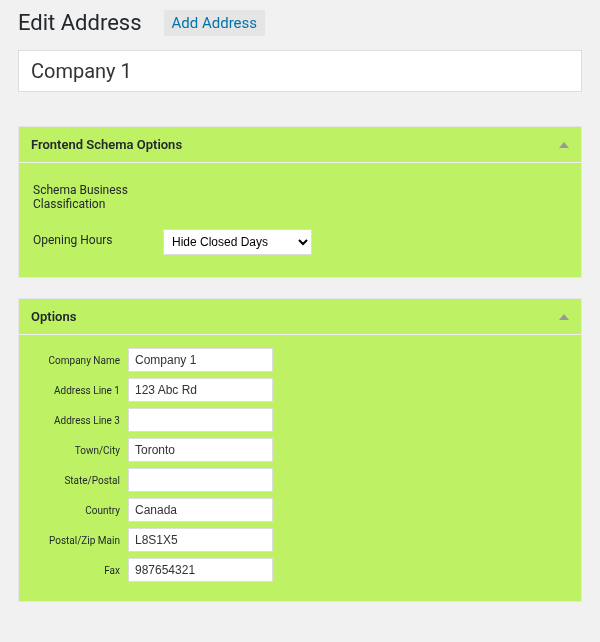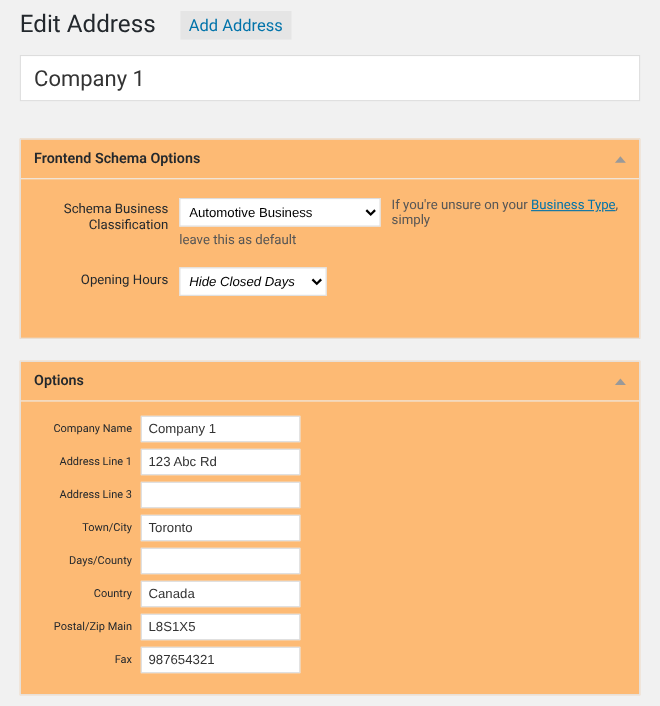--- a/index.html
+++ b/index.html
@@ -36,21 +36,21 @@
   .title-card {
     background: #fff;
     border: 1px solid #ddd;
     padding: 8px 12px;
     font-size: 20px;
     font-weight: 400;
     color: #333;
     margin-bottom: 34px;
   }
   .meta-box {
-    background: #fdba74;
+    background: #bef264;
     border: 1px solid #e5e5e5;
     margin-bottom: 20px;
   }
   .meta-head {
     display: flex;
     justify-content: space-between;
     align-items: center;
     padding: 10px 12px;
     border-bottom: 1px solid #eee;
     font-weight: 600;
@@ -68,37 +68,37 @@
     padding: 16px 14px 18px 14px;
   }
   .schema-row {
     display: flex;
     align-items: flex-start;
     gap: 10px;
     margin-bottom: 18px;
   }
   .schema-label {
     width: 120px;
-    text-align: right;
+    text-align: left;
     font-size: 12px;
     color: #23282d;
     padding-top: 4px;
   }
   .schema-field {
     flex: 1;
   }
   .sel {
     border: 1px solid #ddd;
     background: #fff;
     height: 26px;
     font-size: 12px;
     padding: 2px 4px;
   }
   .sel-wide { width: 210px; }
-  .sel-mid  { width: 134px; font-style: italic; }
+  .sel-mid  { width: 149px; }
   .hint {
     font-size: 12px;
     color: #555;
   }
   .hint a { color: #0073aa; text-decoration: underline; }
   .hint-below {
     display: block;
     margin-top: 4px;
     color: #555;
     font-size: 12px;
@@ -140,33 +140,22 @@
   <div class="title-card">Company 1</div>
 
   <div class="meta-box">
     <div class="meta-head">
       <span>Frontend Schema Options</span>
       <span class="triangle-up"></span>
     </div>
     <div class="meta-body">
       <div class="schema-row">
         <div class="schema-label">Schema Business Classification</div>
-        <div class="schema-field">
-          <div style="display:flex;align-items:center;gap:10px;">
-            <select class="sel sel-wide">
-              <option>Automotive Business</option>
-            </select>
-            <span class="hint">
-              <span>If you're unsure on your </span><a href="#">Business Type</a><span>, simply</span>
-            </span>
-          </div>
-          <span class="hint-below">leave this as default</span>
-        </div>
       </div>
-      <div class="schema-row" style="margin-bottom:20px;">
+      <div class="schema-row" style="margin-bottom:4px;">
         <div class="schema-label">Opening Hours</div>
         <div class="schema-field">
           <select class="sel sel-mid">
             <option>Hide Closed Days</option>
           </select>
         </div>
       </div>
     </div>
   </div>
 
@@ -188,21 +177,21 @@
         </tr>
         <tr>
           <td class="lbl">Address Line 3</td>
           <td><input class="txt" value="" style=""></td>
         </tr>
         <tr>
           <td class="lbl">Town/City</td>
           <td><input class="txt" value="Toronto" style=""></td>
         </tr>
         <tr>
-          <td class="lbl">Days/County</td>
+          <td class="lbl">State/Postal</td>
           <td><input class="txt" value="" style=""></td>
         </tr>
         <tr>
           <td class="lbl">Country</td>
           <td><input class="txt" value="Canada" style=""></td>
         </tr>
         <tr>
           <td class="lbl">Postal/Zip Main</td>
           <td><input class="txt" value="L8S1X5" style=""></td>
         </tr>

